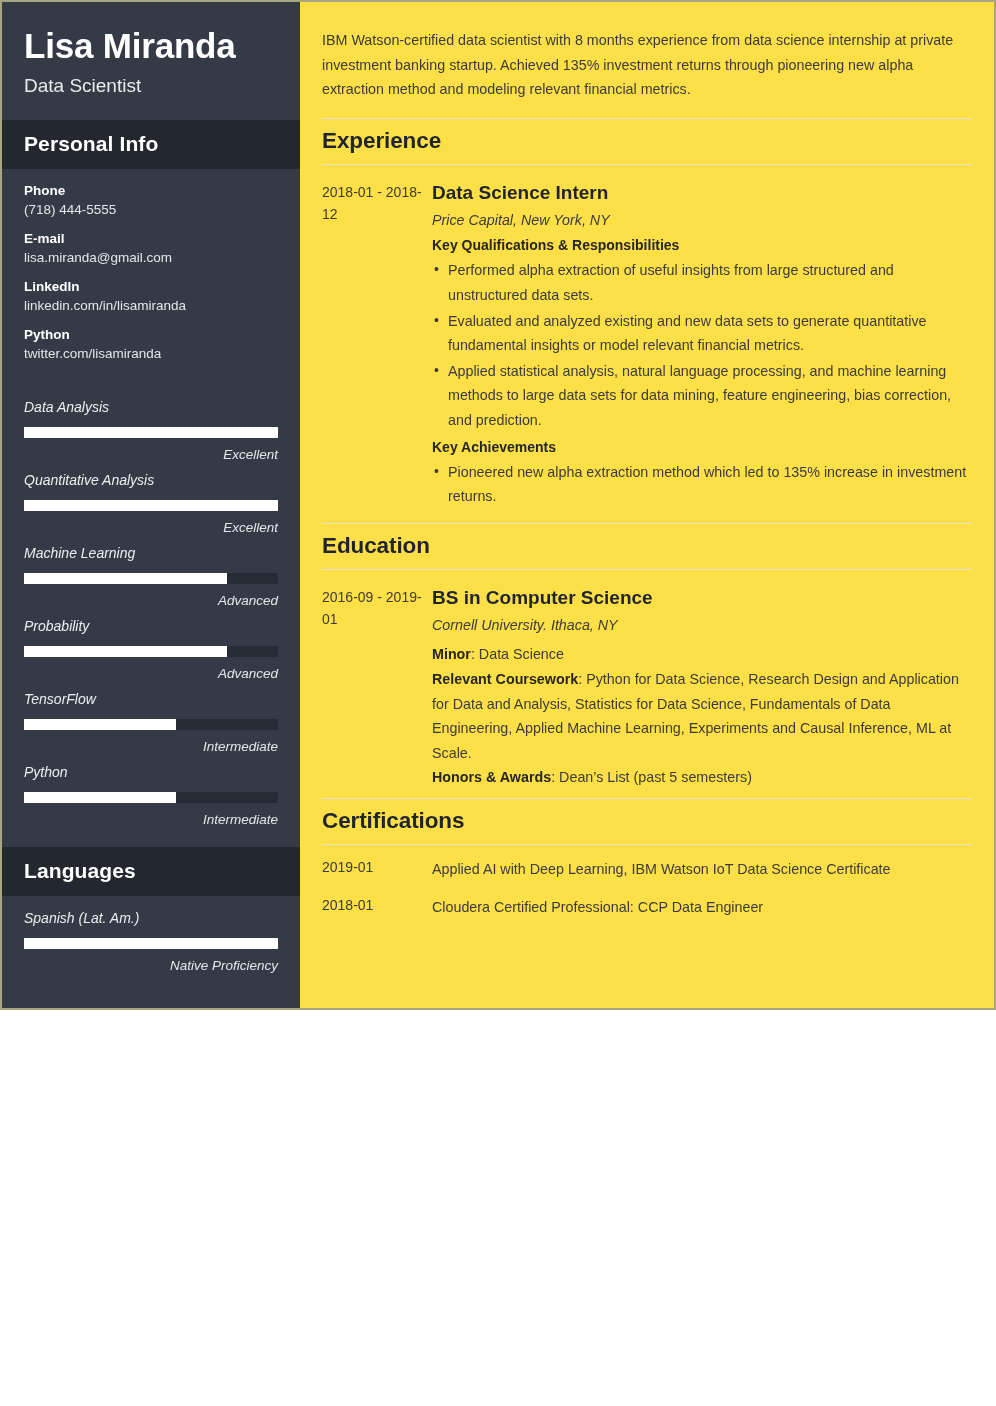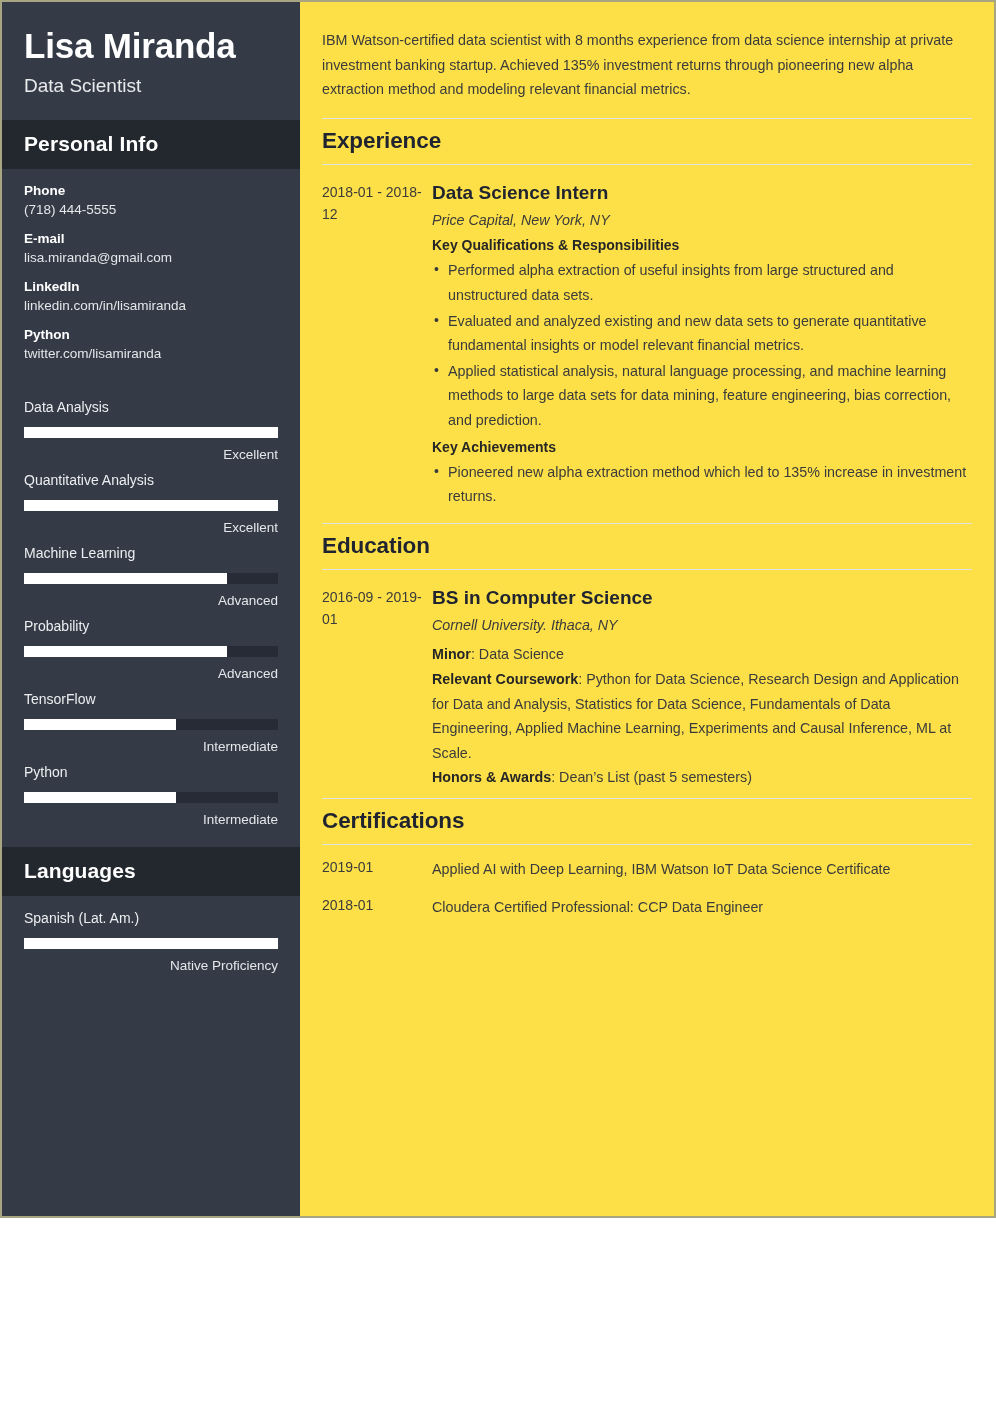--- a/index.html
+++ b/index.html
@@ -8,21 +8,21 @@
     background: #ffffff;
   }
   body {
     font-family: "Liberation Sans", sans-serif;
     -webkit-font-smoothing: antialiased;
   }
 
   .page {
     position: relative;
     width: 996px;
-    height: 1218px;
+    height: 1010px;
     box-sizing: border-box;
     border: 2px solid #a8a581;
     background: #fefefe;
     overflow: hidden;
     display: flex;
     align-items: stretch;
   }
 
   
   .sidebar {
@@ -73,21 +73,21 @@
     font-weight: bold;
     color: #ffffff;
     margin-bottom: 4px;
   }
   .contact-value {
     font-size: 13.5px;
     color: #e4e6e9;
   }
 
   
-  .rating-row { margin-bottom: 10px; }
+  .rating-row { margin-bottom: 10px; font-style: italic; }
   .rating-name {
     font-size: 14px;
     color: #eceef0;
     margin-bottom: 12px;
   }
   .rating-track {
     position: relative;
     height: 11px;
     background: #262b35;
     width: 100%;

